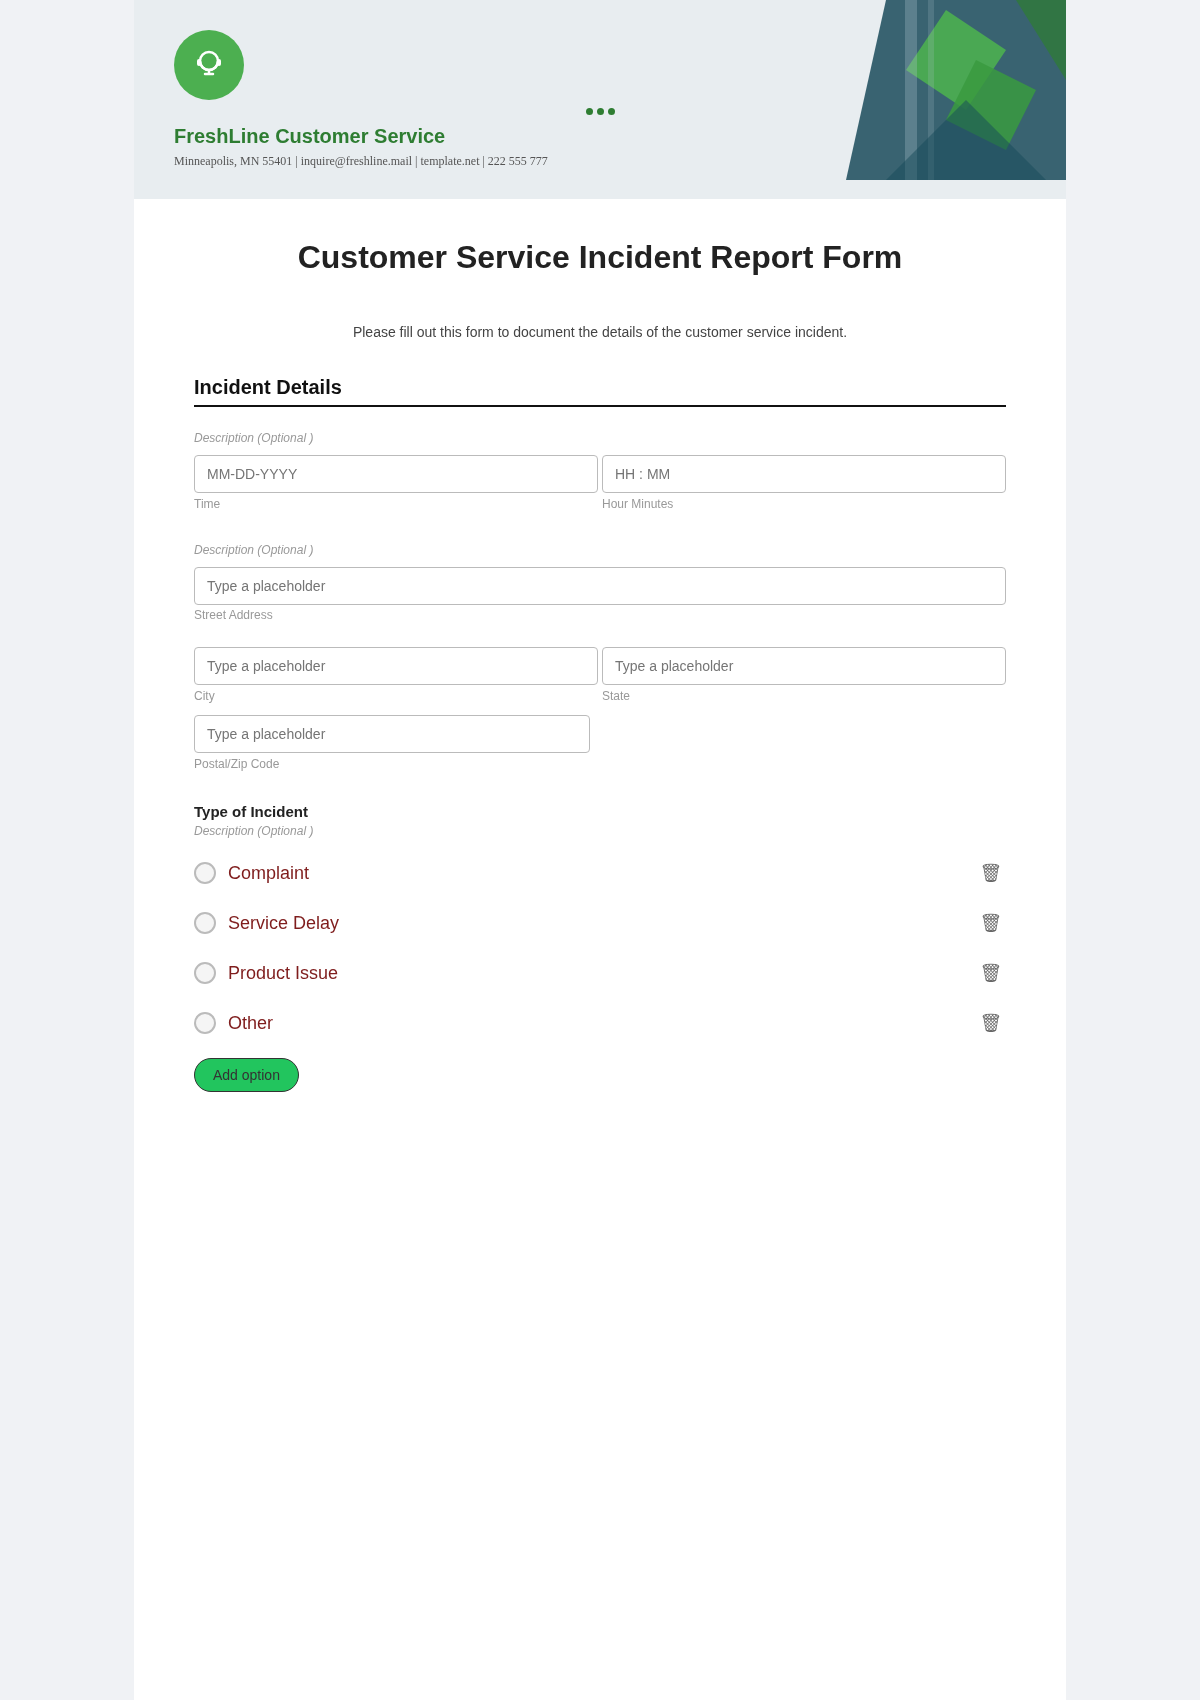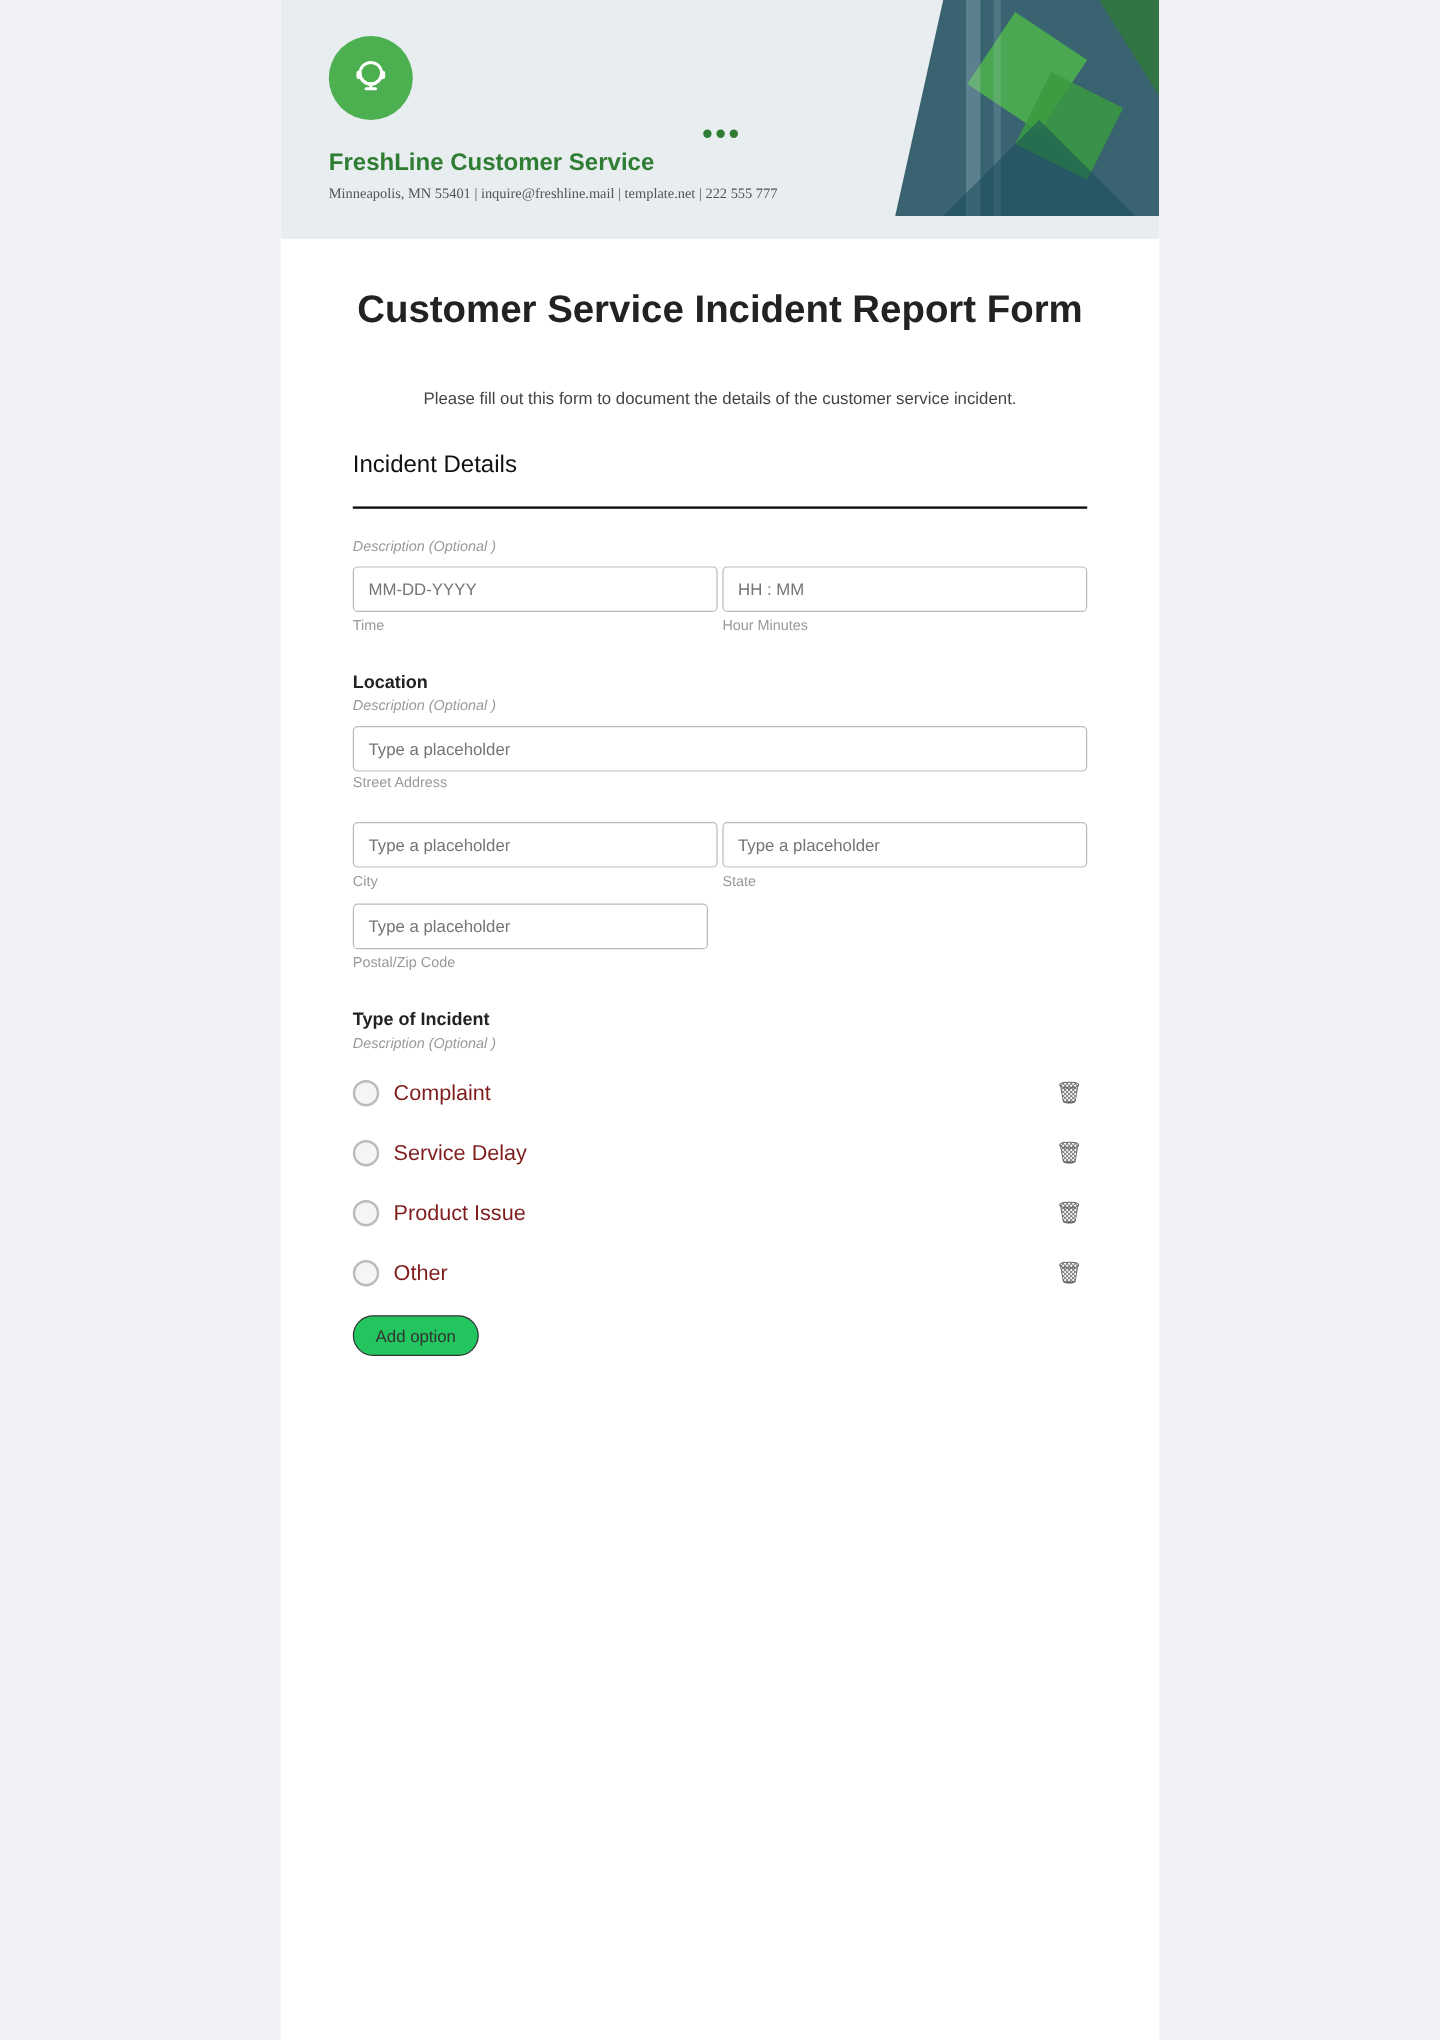--- a/index.html
+++ b/index.html
@@ -3,21 +3,21 @@
   <meta charset="utf-8">
   <style>
     * { box-sizing: border-box; margin: 0; padding: 0; }
     body {
       font-family: Arial, sans-serif;
       background: #f0f2f5;
       min-height: 1700px;
       width: 1200px;
     }
     .page {
-      width: 732px;
+      width: 932px;
       margin: 0 auto;
       background: #fff;
       min-height: 1700px;
     }
 
     
     .header {
       position: relative;
       background: #e8edf0;
       padding: 30px 40px 30px 40px;
@@ -92,24 +92,24 @@
     }
     .form-subtitle {
       text-align: center;
       color: #444;
       font-size: 14px;
       margin-bottom: 36px;
       margin-top: 48px;
     }
     .section-title {
       font-size: 20px;
-      font-weight: normal;
+      font-weight: bold;
       color: #111;
       border-bottom: 2px solid #111;
-      padding-bottom: 23px;
+      padding-bottom: 6px;
       margin-bottom: 24px;
     }
 
     
     .field-group {
       margin-bottom: 32px;
     }
     .field-label {
       font-size: 15px;
       font-weight: bold;
@@ -258,21 +258,20 @@
           <span class="field-input-label">Time</span>
         </div>
         <div class="field-col">
           <input class="field-input" type="text" placeholder="HH : MM" style="">
           <span class="field-input-label">Hour Minutes</span>
         </div>
       </div>
     </div>
 
     <div class="field-group">
-      <div class="field-label">Location</div>
       <div class="field-description">Description (Optional )</div>
 
       <div style="margin-bottom: 24px;">
         <input class="field-input" type="text" placeholder="Type a placeholder" style="">
         <span class="field-input-label">Street Address</span>
       </div>
 
       <div class="field-row" style="margin-bottom: 12px;">
         <div class="field-col">
           <input class="field-input" type="text" placeholder="Type a placeholder" style="">

